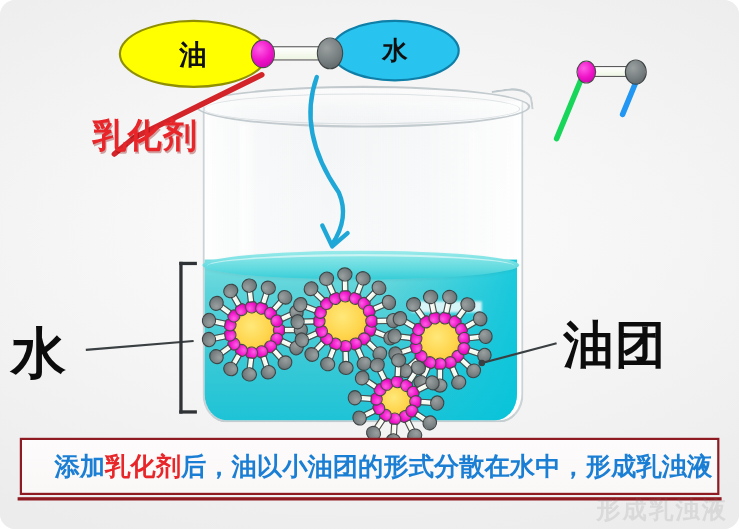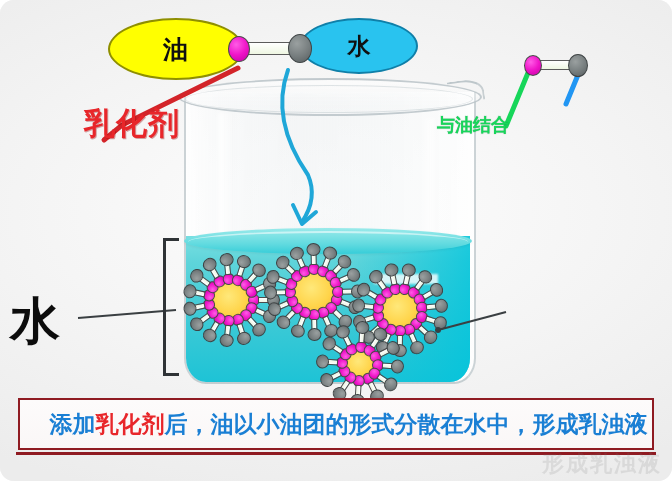--- a/index.html
+++ b/index.html
@@ -572,22 +572,22 @@
   <div class="big-foot"></div>
   <div class="water-ellipse">
     <span>水</span>
   </div>
 
   <div class="sm-head"></div>
   <div class="sm-bar"></div>
   <div class="sm-foot"></div>
 
   <div class="lbl-emulsifier">乳化剂</div>
-  <div class="lbl-oilbind">与油结合</div>
   <div class="lbl-water-left">水</div>
+  <div class="lbl-oilball">油团</div>
 
   <div class="caption-box">
     <div class="caption-text">
       <span>添加</span><span class="hl">乳化剂</span><span>后，油以小油团的形式分散在水中，形成乳浊液</span>
     </div>
   </div>
   <div class="caption-underline"></div>
   <div class="watermark">形成乳浊液</div>
 </div>
 

